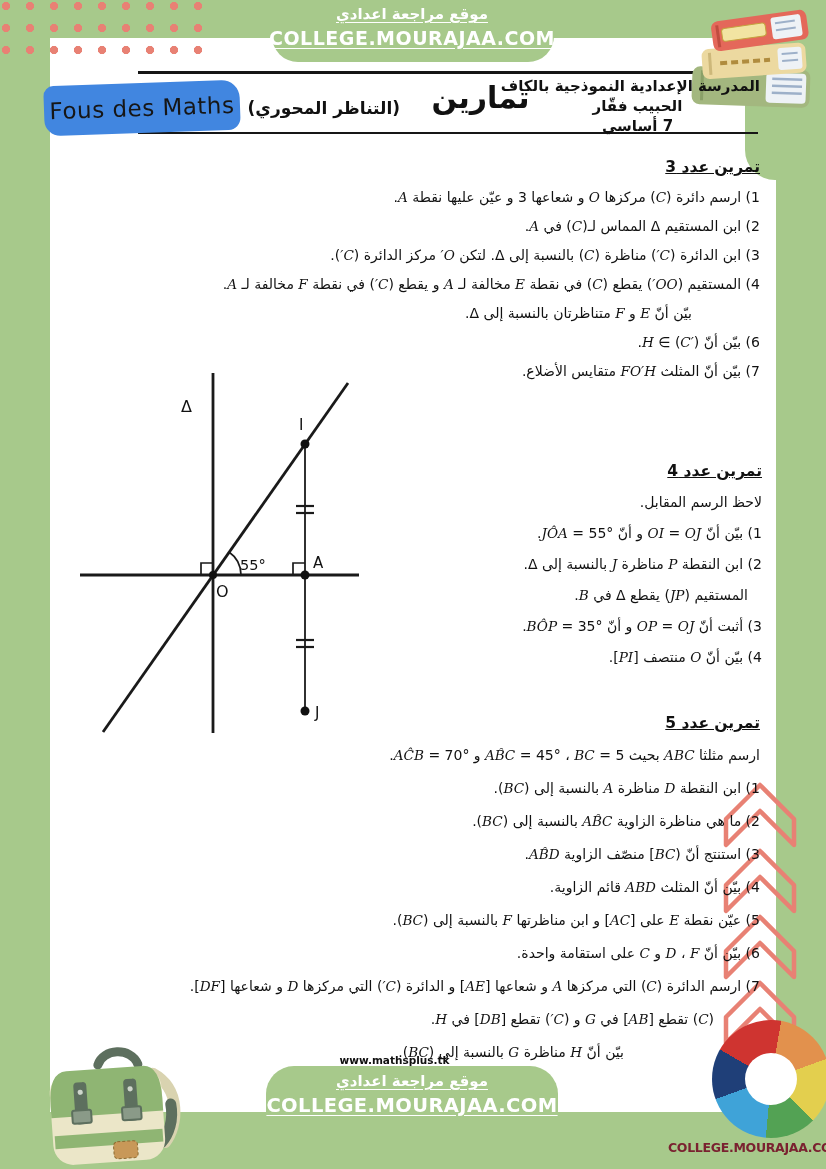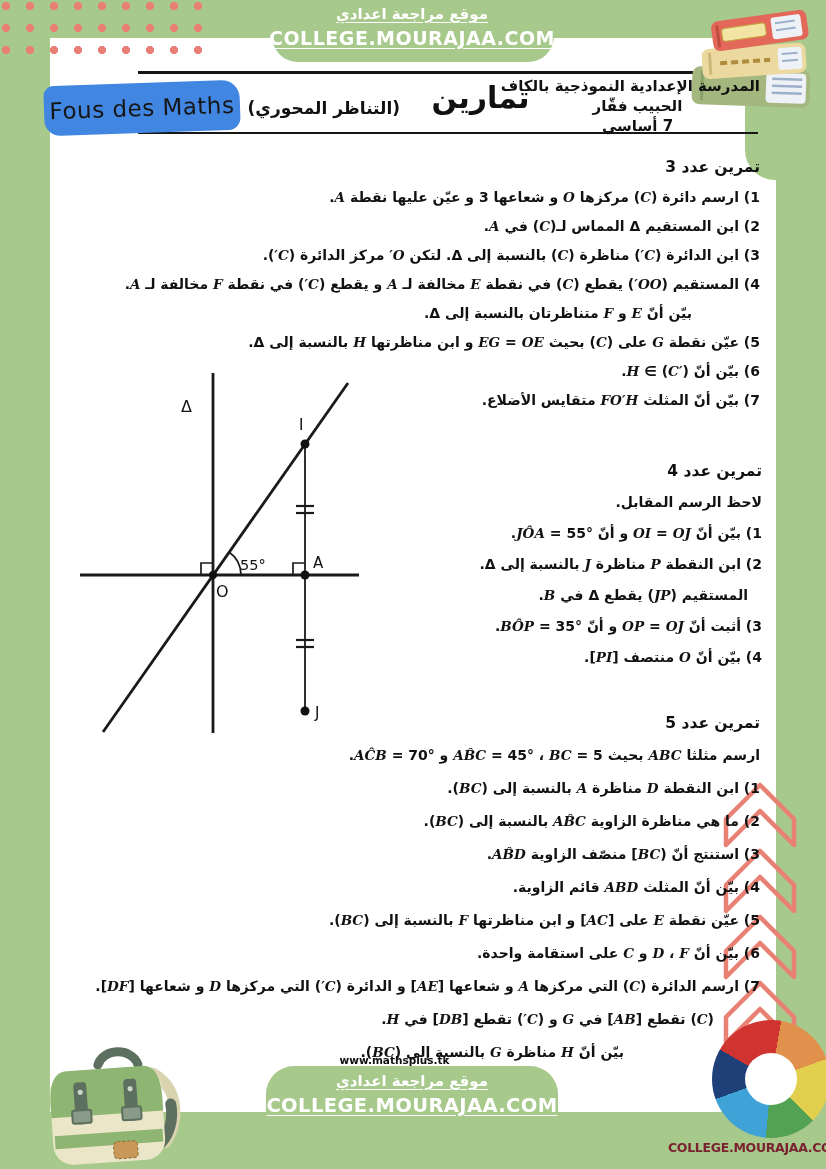--- a/index.html
+++ b/index.html
@@ -31,22 +31,22 @@
   .school .l1{text-align:right;}
   .school .l2,.school .l3{text-align:center;}
   .ex-word{left:398px;top:80px;width:165px;text-align:center;font-weight:bold;font-size:30px;z-index:3;direction:rtl;}
   .topic{left:282px;top:98px;width:118px;text-align:center;font-weight:bold;font-size:17px;z-index:3;direction:rtl;white-space:nowrap;}
   .brand{left:44px;top:83px;width:196px;height:50px;z-index:3;transform:rotate(-2deg);}
   .brand-bg{position:absolute;inset:0;background:#4186e0;border-radius:10px 18px 12px 16px;}
   .brand-txt{position:absolute;inset:0;text-align:center;line-height:50px;font-size:23px;
              letter-spacing:.5px;color:#161616;}
   
   .ex{z-index:3;direction:rtl;text-align:right;}
-  .ex-title{font-weight:bold;font-size:15.5px;margin-bottom:7px;white-space:nowrap;}
-  .mline{font-size:14px;white-space:nowrap;font-weight:bold;}
+  .ex-title{font-weight:bold;font-size:15.5px;margin-bottom:7px;white-space:nowrap;text-decoration:underline;}
+  .mline{font-size:14px;white-space:nowrap;}
   #ex3{left:85px;top:158px;width:675px;} #ex3 .mline{line-height:29px;}
   #ex4{left:430px;top:462px;width:332px;} #ex4 .mline{line-height:31px;text-align:right;}
   #ex5{left:85px;top:714px;width:675px;} #ex5 .mline{line-height:33px;}
   .ind68{padding-right:68px;} .ind14{padding-right:14px;} .ind46{padding-right:46px;} .ind136{padding-right:136px;}
   .mt{font-family:"DejaVu Serif",serif;font-style:italic;font-size:.97em;}
   
   .fig{left:63px;top:370px;z-index:2;}
   .fig text{font-family:"DejaVu Sans",sans-serif;fill:#111;}
   
   .mathsplus{left:322px;top:1054px;width:145px;text-align:center;font-weight:bold;font-size:10.5px;z-index:3;}
@@ -122,21 +122,20 @@
     <div class="brand-txt">Fous des Maths</div>
   </div>
 
   <div class="abs ex" id="ex3">
     <div class="ex-title">تمرين عدد 3</div>
     <div class="mline">1) ارسم دائرة (<span class="mt">C</span>) مركزها <span class="mt">O</span> و شعاعها 3 و عيّن عليها نقطة <span class="mt">A</span>.</div>
     <div class="mline">2) ابن المستقيم Δ المماس لـ(<span class="mt">C</span>) في <span class="mt">A</span>.</div>
     <div class="mline">3) ابن الدائرة (<span class="mt">C′</span>) مناظرة (<span class="mt">C</span>) بالنسبة إلى Δ. لتكن <span class="mt">O′</span> مركز الدائرة (<span class="mt">C′</span>).</div>
     <div class="mline">4) المستقيم (<span class="mt">OO′</span>) يقطع (<span class="mt">C</span>) في نقطة <span class="mt">E</span> مخالفة لـ <span class="mt">A</span> و يقطع (<span class="mt">C′</span>) في نقطة <span class="mt">F</span> مخالفة لـ <span class="mt">A</span>.</div>
     <div class="mline ind68">بيّن أنّ <span class="mt">E</span> و <span class="mt">F</span> متناظرتان بالنسبة إلى Δ.</div>
-    <div class="mline">5) عيّن نقطة <span class="mt">G</span> على (<span class="mt">C</span>) بحيث ⁦<span class="mt">EG</span> = <span class="mt">OE</span>⁩ و ابن مناظرتها <span class="mt">H</span> بالنسبة إلى Δ.</div>
     <div class="mline">6) بيّن أنّ ⁦<span class="mt">H</span> ∈ (<span class="mt">C′</span>)⁩.</div>
     <div class="mline">7) بيّن أنّ المثلث ⁦<span class="mt">FO′H</span>⁩ متقايس الأضلاع.</div>
   </div>
 
   <svg class="abs fig" width="382" height="366" viewBox="0 0 382 366">
     <line x1="150" y1="3" x2="150" y2="363" stroke="#1a1a1a" stroke-width="2.8"></line>
     <line x1="17" y1="205" x2="296" y2="205" stroke="#1a1a1a" stroke-width="2.8"></line>
     <line x1="40" y1="362" x2="285" y2="13" stroke="#1a1a1a" stroke-width="2.8"></line>
     <line x1="242" y1="74" x2="242" y2="341" stroke="#1a1a1a" stroke-width="1.8"></line>
     <path d="M150,193 H138 V205" fill="none" stroke="#1a1a1a" stroke-width="1.7"></path>

